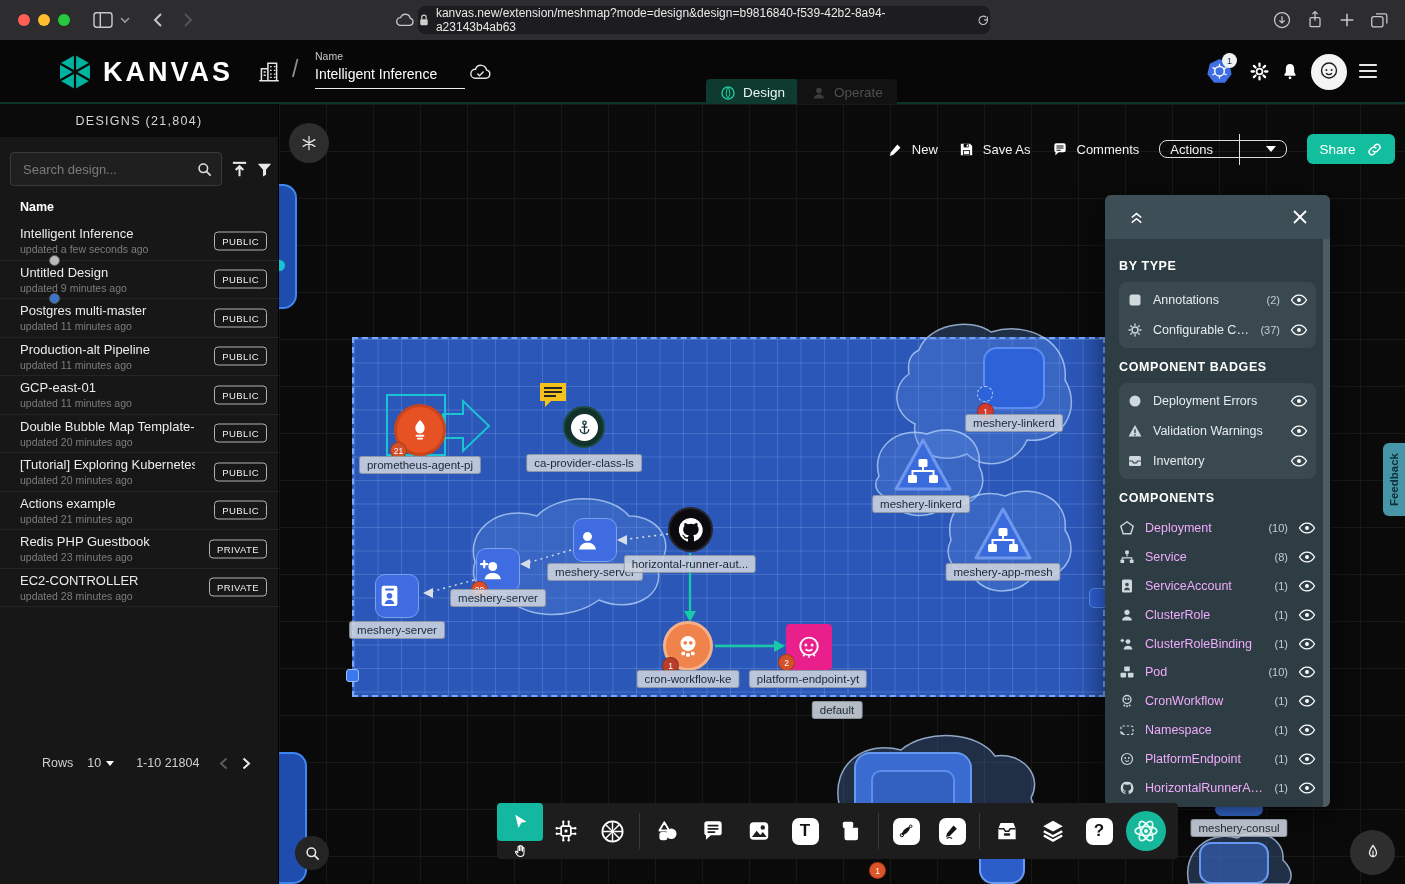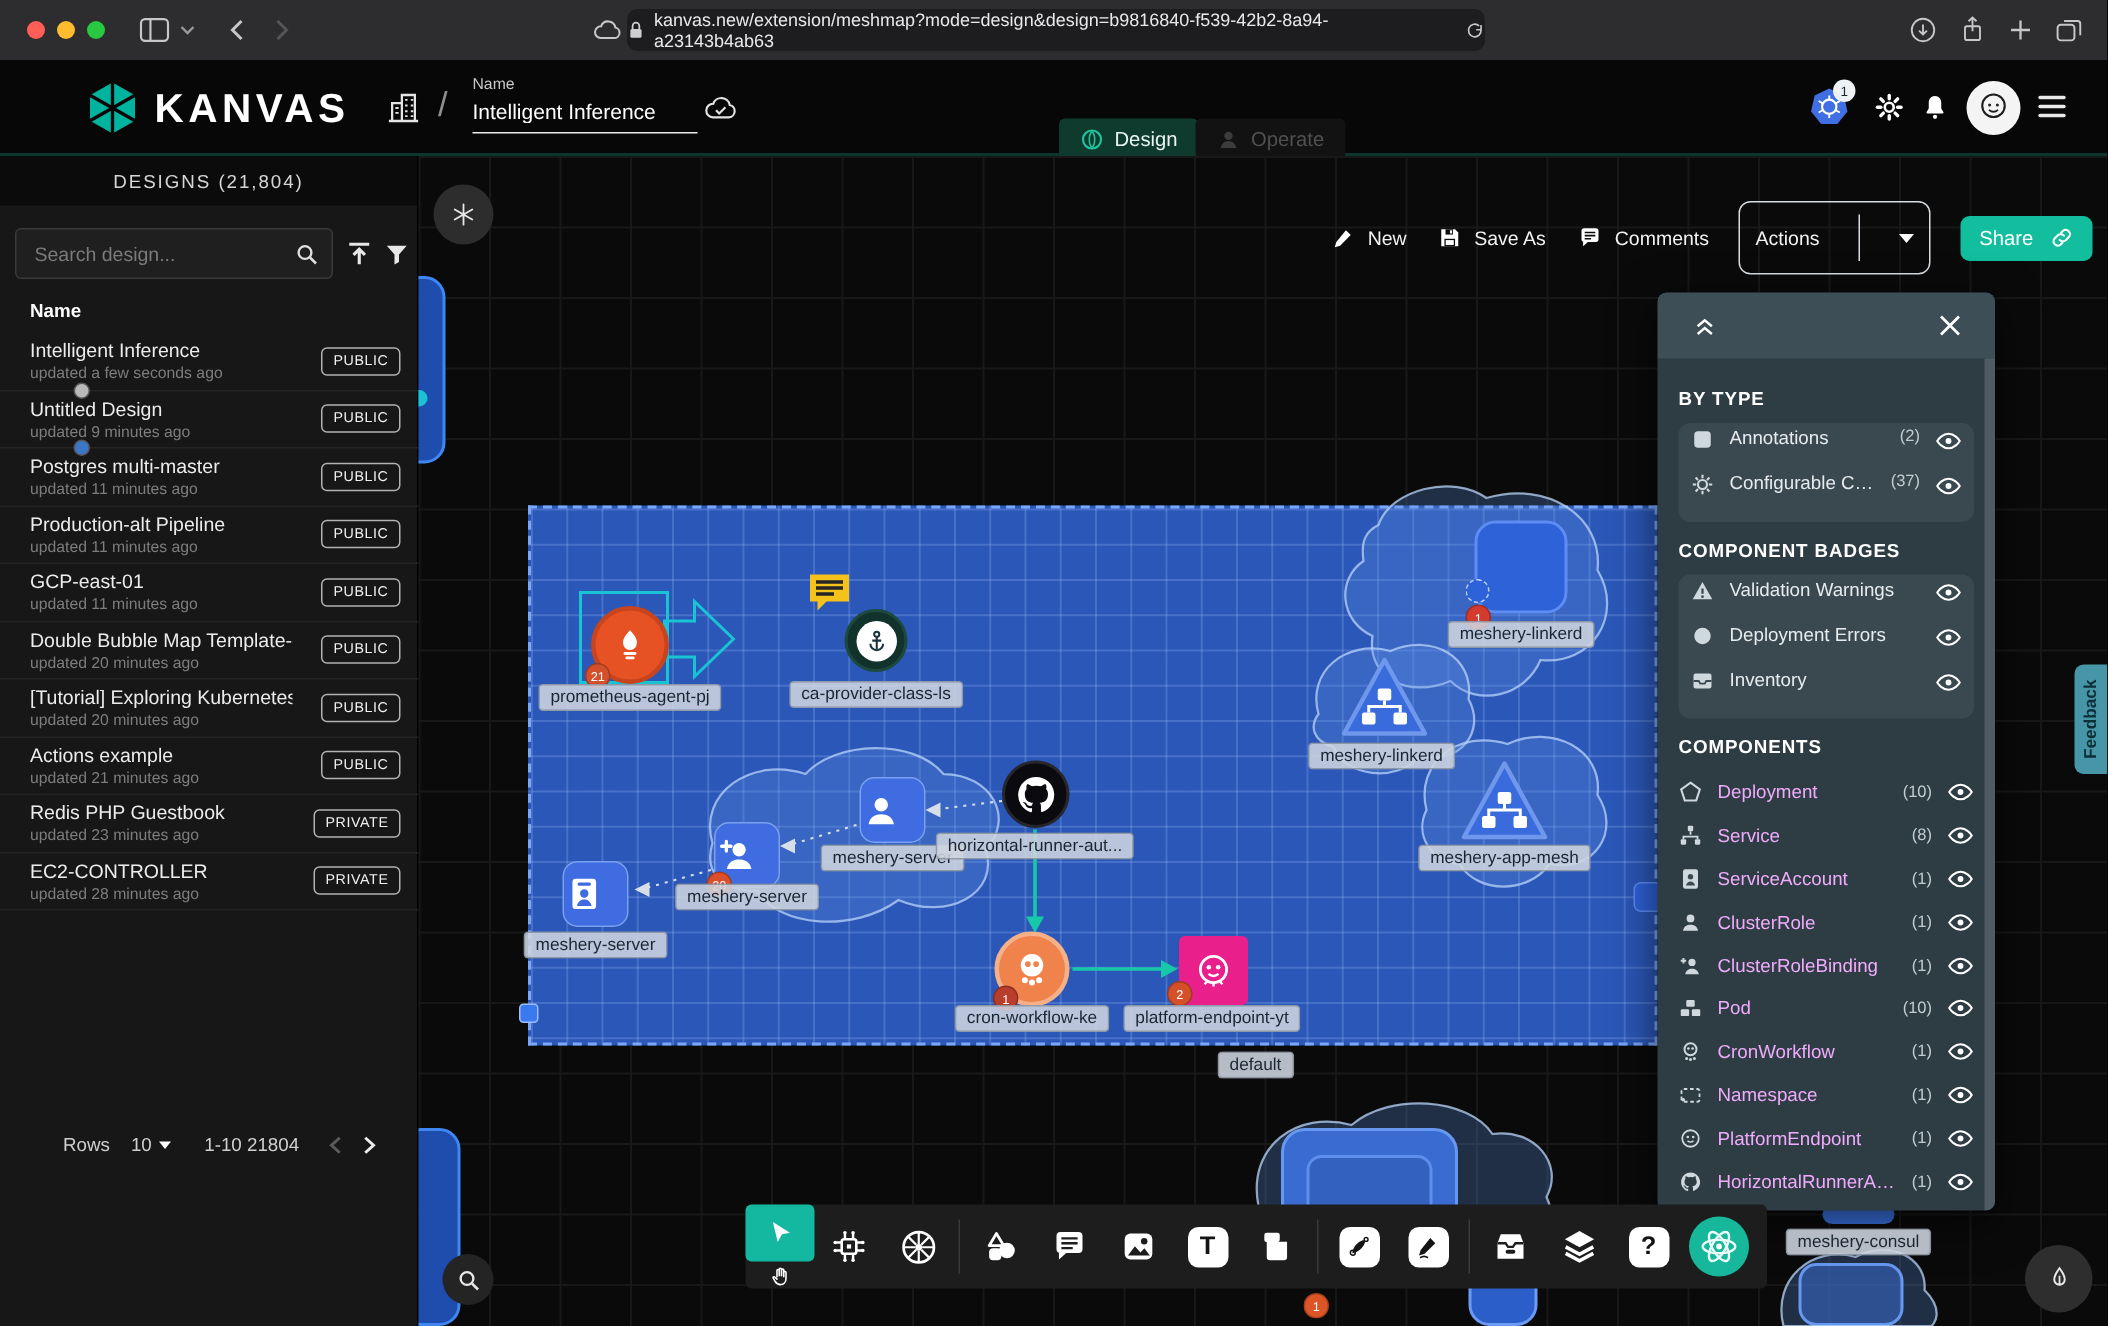--- a/index.html
+++ b/index.html
@@ -31,29 +31,29 @@
 
 #cv{position:absolute;left:279px;top:104px;width:1126px;height:780px;background-color:#0a0a0a;background-image:linear-gradient(#181818 1px,transparent 1px),linear-gradient(90deg,#181818 1px,transparent 1px);background-size:47px 47px;overflow:hidden}
 #sel{position:absolute;left:73px;top:233px;width:753px;height:360px;background-color:#2b57b8;border:2px dashed #7aa7f8;background-image:linear-gradient(rgba(170,200,255,.22) 1px,transparent 1px),linear-gradient(90deg,rgba(170,200,255,.22) 1px,transparent 1px);background-size:23.5px 23.5px}
 .chip{position:absolute;transform:translateX(-50%);background:rgba(206,213,223,.88);color:#1a2733;font-size:11.5px;padding:2px 7px;border-radius:3px;white-space:nowrap;border:1px solid rgba(110,120,135,.6);z-index:5}
 .node{position:absolute;width:44px;height:44px;border-radius:10px;background:#3f6ce0;border:1.5px solid #7aa0ee;display:flex;align-items:center;z-index:4}
 .nbadge{position:absolute;min-width:17px;height:17px;padding:0 2px;border-radius:50%;background:#d4502a;color:#fff;font-size:8.5px;display:flex;align-items:center;justify-content:center;z-index:6;border:1px solid rgba(0,0,0,.25)}
 .blueshape{position:absolute;background:#2c5ec9;border:2px solid #6b9bf5;z-index:2}
 
 #acts{position:absolute;right:10px;top:30px;display:flex;align-items:center;gap:20px;z-index:6;color:#f2f2f2;font-size:13px}
 .actbtn{display:flex;align-items:center;gap:8px}
-#actionsbox{display:flex;align-items:center;border:1.5px solid #d7dde2;border-radius:8px;height:49px;padding:0 10px;gap:24px}
+#actionsbox{display:flex;align-items:center;border:1.5px solid #d7dde2;border-radius:8px;height:18px;padding:0 10px;gap:24px}
 #sharebtn{display:flex;align-items:center;justify-content:center;gap:10px;background:#12be9e;border-radius:6px;width:88px;height:30px;font-size:13.5px;color:#fff}
 
 #rpanel{position:absolute;left:1105px;top:195px;width:225px;height:612px;background:#2e3d44;border-radius:6px;box-shadow:0 8px 30px rgba(0,0,0,.6);z-index:10;overflow:hidden}
 #rphead{height:44px;background:#3d4e57;display:flex;align-items:center;justify-content:space-between;padding:0 22px}
 #rpbody{padding:8px 6px 0 14px}
 .ptitle{color:#fff;font-weight:bold;font-size:12.5px;letter-spacing:.6px;margin:12px 0 9px}
 .pgroup{background:#3a4950;border-radius:8px;padding:3px 8px;margin-right:8px}
-.prow{display:flex;gap:10px;height:30px}
+.prow{display:flex;align-items:center;gap:10px;height:30px}
 .prow .lbl{flex:1;color:#e6ecee;font-size:12.5px;white-space:nowrap;overflow:hidden;text-overflow:ellipsis}
 .prow .cnt{color:#c3cdd1;font-size:11px}
 .crow{display:flex;align-items:center;gap:10px;height:28.8px;padding-right:8px}
 .crow .lbl{flex:1;color:#f0abfc;font-size:12.5px;white-space:nowrap;overflow:hidden;text-overflow:ellipsis}
 .crow .cnt{color:#c3cdd1;font-size:11px}
 #ptrack{position:absolute;right:0;top:44px;bottom:0;width:7px;background:#4e5b62}
 
 #tbar{position:absolute;left:497px;top:803px;height:56px;background:#1d1d1d;border-radius:4px;display:flex;align-items:center;padding-right:8px;z-index:12}
 .tool{width:46px;height:56px;display:flex;align-items:center;justify-content:center}
 .tdiv{width:1px;height:36px;background:#3a3a3a;margin:0 4px}
@@ -601,35 +601,35 @@
           <svg width="18" height="18" viewBox="0 0 24 24">
               <path d="M12 5.5C6.8 5.5 3 10.3 2 12c1 1.7 4.8 6.5 10 6.5s9-4.8 10-6.5c-1-1.7-4.8-6.5-10-6.5z" fill="none" stroke="#fff" stroke-width="1.8"></path>
               <circle cx="12" cy="12" r="2.6" fill="#fff"></circle>
             </svg>
         </div>
       </div>
       <div class="ptitle">COMPONENT BADGES</div>
       <div class="pgroup">
         <div class="prow">
           <svg width="16" height="16" viewBox="0 0 16 16">
+              <circle cx="8" cy="8" r="5.5" fill="#cfd8dc"></circle>
+            </svg>
+          <span class="lbl">Deployment Errors</span>
+          <svg width="18" height="18" viewBox="0 0 24 24">
+              <path d="M12 5.5C6.8 5.5 3 10.3 2 12c1 1.7 4.8 6.5 10 6.5s9-4.8 10-6.5c-1-1.7-4.8-6.5-10-6.5z" fill="none" stroke="#fff" stroke-width="1.8"></path>
+              <circle cx="12" cy="12" r="2.6" fill="#fff"></circle>
+            </svg>
+        </div>
+        <div class="prow">
+          <svg width="16" height="16" viewBox="0 0 16 16">
               <path d="M8 2l6.5 11.5h-13z" fill="#cfd8dc"></path>
               <path d="M8 6.3v3.6" stroke="#3a4950" stroke-width="1.5"></path>
               <circle cx="8" cy="11.8" r=".9" fill="#3a4950"></circle>
             </svg>
           <span class="lbl">Validation Warnings</span>
-          <svg width="18" height="18" viewBox="0 0 24 24">
-              <path d="M12 5.5C6.8 5.5 3 10.3 2 12c1 1.7 4.8 6.5 10 6.5s9-4.8 10-6.5c-1-1.7-4.8-6.5-10-6.5z" fill="none" stroke="#fff" stroke-width="1.8"></path>
-              <circle cx="12" cy="12" r="2.6" fill="#fff"></circle>
-            </svg>
-        </div>
-        <div class="prow">
-          <svg width="16" height="16" viewBox="0 0 16 16">
-              <circle cx="8" cy="8" r="5.5" fill="#cfd8dc"></circle>
-            </svg>
-          <span class="lbl">Deployment Errors</span>
           <svg width="18" height="18" viewBox="0 0 24 24">
               <path d="M12 5.5C6.8 5.5 3 10.3 2 12c1 1.7 4.8 6.5 10 6.5s9-4.8 10-6.5c-1-1.7-4.8-6.5-10-6.5z" fill="none" stroke="#fff" stroke-width="1.8"></path>
               <circle cx="12" cy="12" r="2.6" fill="#fff"></circle>
             </svg>
         </div>
         <div class="prow">
           <svg width="16" height="16" viewBox="0 0 16 16">
               <rect x="2" y="3" width="12" height="10" rx="1.5" fill="#cfd8dc"></rect>
               <path d="M2 8h3.5l1 1.8h3L10.5 8H14" stroke="#3a4950" stroke-width="1.2" fill="none"></path>
             </svg>

